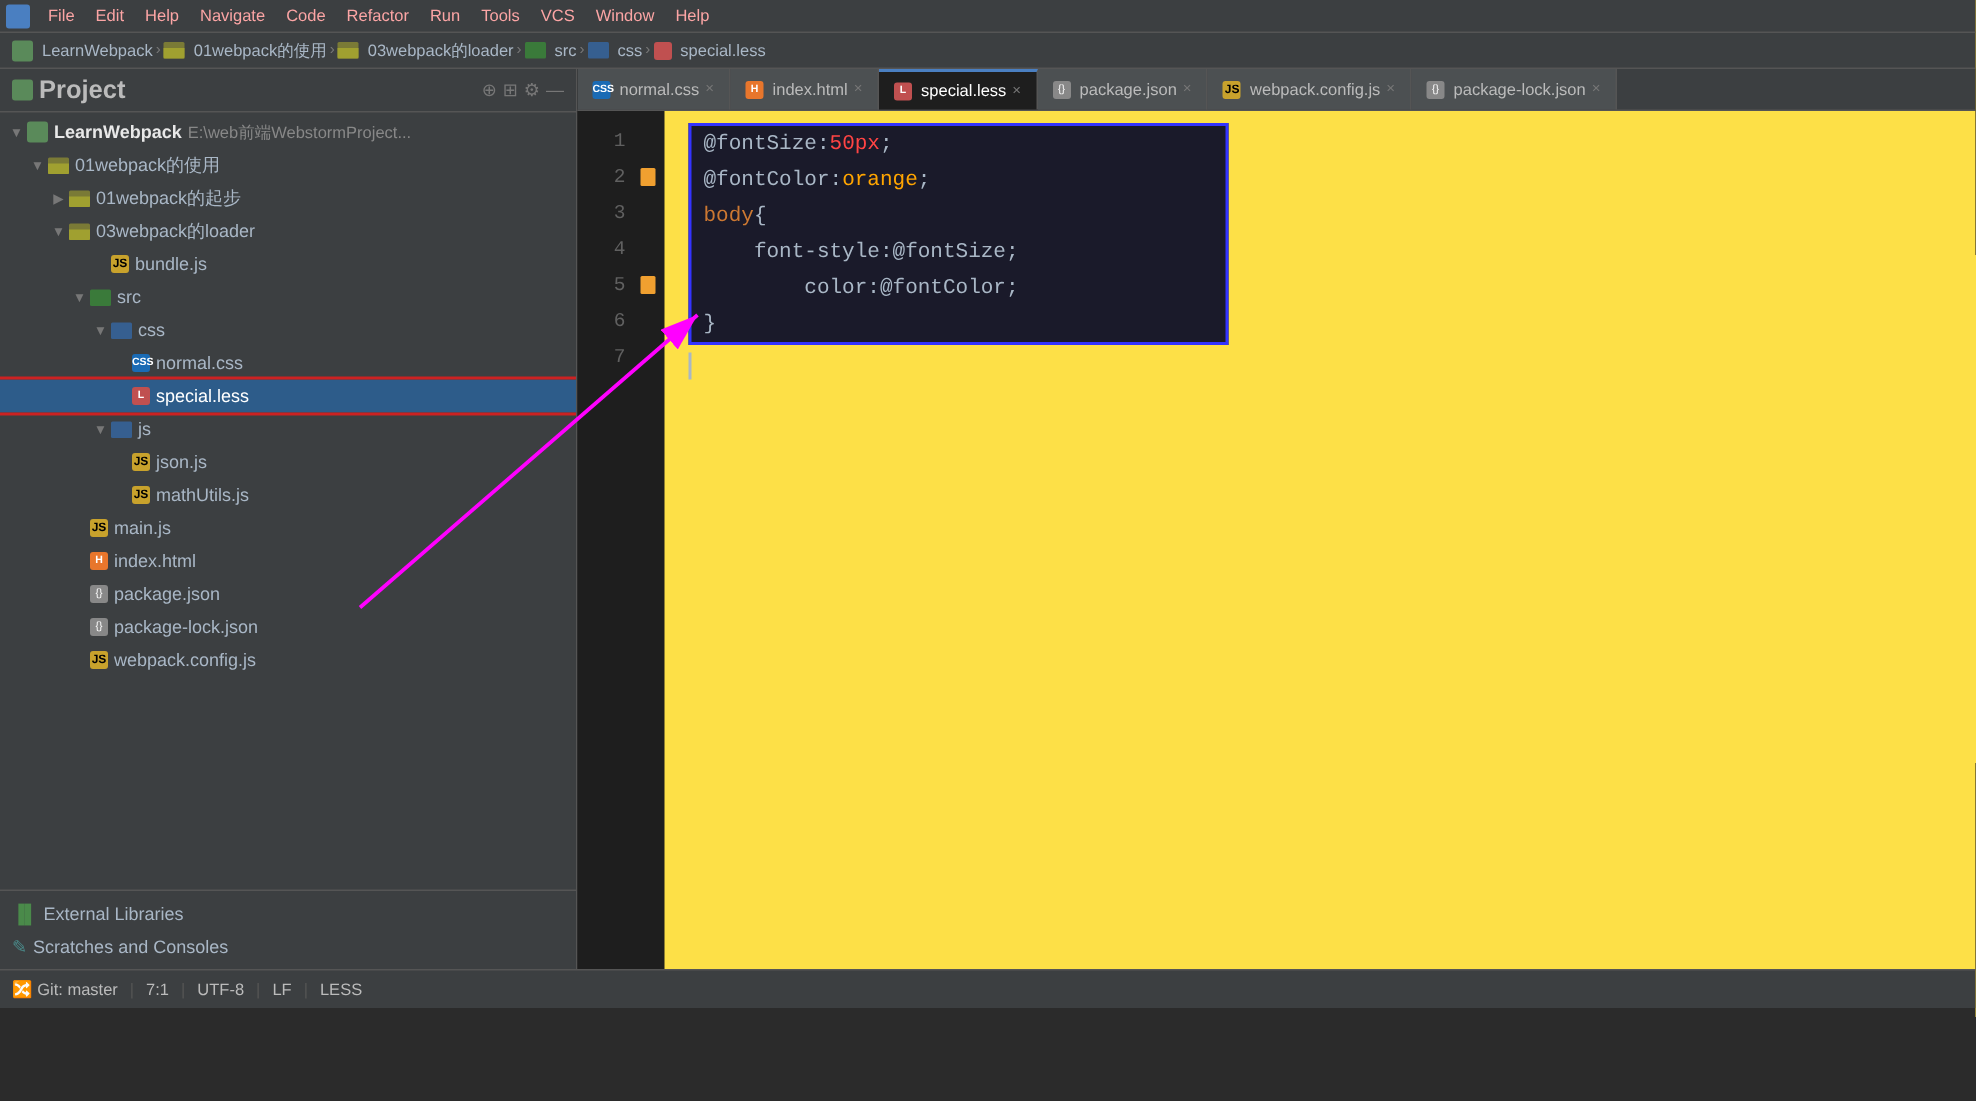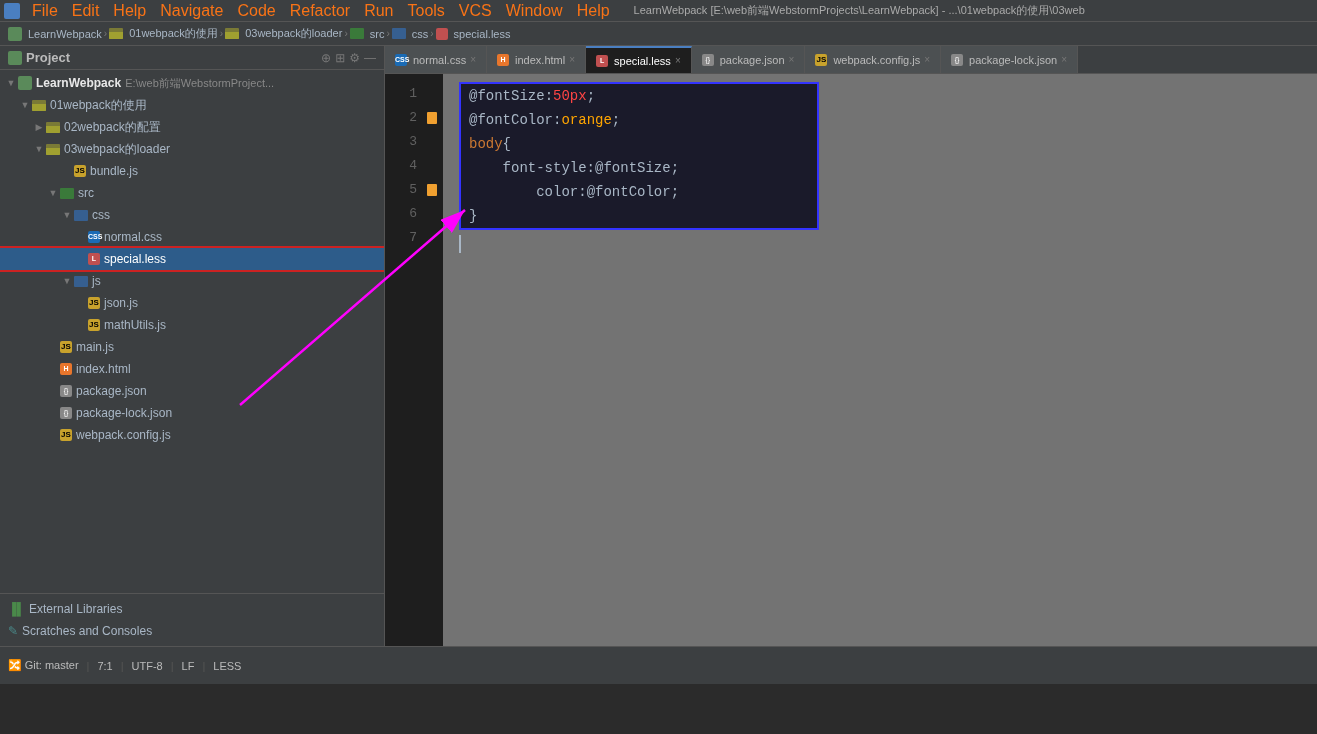--- a/index.html
+++ b/index.html
@@ -4,21 +4,21 @@
   <style>
     * { margin: 0; padding: 0; box-sizing: border-box; }
     body { font-family: 'Segoe UI', Arial, sans-serif; background: #2b2b2b; color: #a9b7c6; font-size: 12px; overflow: hidden; height: 734px; width: 1317px; }
 
     
     #menubar {
       display: flex; align-items: center; background: #3c3f41; height: 22px;
       padding: 0 4px; gap: 2px; border-bottom: 1px solid #555;
     }
     .menu-item {
-      padding: 2px 6px; cursor: pointer; color: #f97316; font-size: 16px;
+      padding: 2px 6px; cursor: pointer; color: #fca5a5; font-size: 11px;
     }
     .menu-title { color: #bbbbbb; font-size: 12px; font-weight: bold; margin-left: 8px; }
 
     
     #breadcrumb {
       background: #3c3f41; height: 24px; display: flex; align-items: center;
       padding: 0 8px; gap: 2px; border-bottom: 1px solid #555;
     }
     .breadcrumb-item { color: #a9b7c6; font-size: 11px; display: flex; align-items: center; gap: 2px; cursor: pointer; }
     .breadcrumb-sep { color: #777; font-size: 10px; }
@@ -29,21 +29,21 @@
     
     #sidebar {
       width: 385px; min-width: 385px; background: #3c3f41;
       border-right: 1px solid #555; display: flex; flex-direction: column;
       overflow: hidden;
     }
     #sidebar-header {
       display: flex; align-items: center; padding: 4px 8px;
       background: #3c3f41; border-bottom: 1px solid #555; gap: 4px;
     }
-    .sidebar-title { font-size: 13px; color: #bbbbbb; font-weight: bold; flex: 1; }
+    .sidebar-title { font-size: 17px; color: #bbbbbb; font-weight: bold; flex: 1; }
     .sidebar-icons { display: flex; gap: 4px; }
     .sidebar-icon { color: #777; cursor: pointer; font-size: 12px; }
     #sidebar-tree { flex: 1; overflow-y: auto; overflow-x: hidden; padding: 2px 0; }
 
     .tree-item {
       display: flex; align-items: center; padding: 2px 0; cursor: pointer;
       white-space: nowrap; height: 22px;
     }
     .tree-indent { display: inline-block; }
     .tree-arrow { width: 14px; color: #777; font-size: 9px; text-align: center; }
@@ -86,34 +86,34 @@
     #editor-content { flex: 1; display: flex; overflow: hidden; }
     #line-numbers {
       width: 40px; background: #1e1e1e; padding: 8px 0;
       text-align: right; color: #606060; font-size: 13px;
       font-family: 'Courier New', monospace; line-height: 24px;
       padding-right: 8px; user-select: none;
     }
     #code-area {
       flex: 1; padding: 8px 16px; font-family: 'Courier New', monospace;
       font-size: 14px; line-height: 24px; color: #a9b7c6;
-      background: #737373; overflow: auto;
+      background: #fde047; overflow: auto;
     }
     .code-line { display: flex; align-items: center; height: 24px; }
     .kw-var { color: #cc7832; }
     .kw-val-red { color: #ff4444; }
     .kw-val-orange { color: #ffa500; }
     .kw-at { color: #a9b7c6; }
     .bookmark { width: 12px; height: 12px; background: #f0a030; display: inline-block; margin-right: 4px; border-radius: 1px; }
     .cursor-line { width: 2px; height: 18px; background: #a9b7c6; display: inline-block; }
 
     
     #statusbar {
       display: flex; align-items: center; background: #3c3f41;
-      border-top: 1px solid #555; height: 38px; padding: 0 8px; gap: 8px;
+      border-top: 1px solid #555; height: 26px; padding: 0 8px; gap: 8px;
     }
     .status-item { font-size: 11px; color: #bbbbbb; }
 
     
     .selected-file-box {
       outline: 2px solid #cc2222;
       background: #2d5c8a !important;
     }
 
     
@@ -139,21 +139,20 @@
     <span class="menu-item">Edit</span>
     <span class="menu-item">Help</span>
     <span class="menu-item">Navigate</span>
     <span class="menu-item">Code</span>
     <span class="menu-item">Refactor</span>
     <span class="menu-item">Run</span>
     <span class="menu-item">Tools</span>
     <span class="menu-item">VCS</span>
     <span class="menu-item">Window</span>
     <span class="menu-item">Help</span>
-    <span class="menu-title" style="font-size:11px;color:#aaa;font-weight:normal;margin-left:16px;">LearnWebpack [E:\web前端WebstormProjects\LearnWebpack] - ...\01webpack的使用\03web</span>
   </div>
 
   <div id="breadcrumb">
     <span class="breadcrumb-item">
       <span class="icon-project"></span>
       <span>LearnWebpack</span>
     </span>
     <span class="breadcrumb-sep">›</span>
     <span class="breadcrumb-item">
       <span class="icon-folder"></span>
@@ -204,27 +203,27 @@
           <span class="tree-label muted">E:\web前端WebstormProject...</span>
         </div>
 
         <div class="tree-item">
           <span class="tree-indent" style="width:18px;"></span>
           <span class="tree-arrow open"></span>
           <span class="icon-folder"></span>
           <span class="tree-label">01webpack的使用</span>
         </div>
 
-
         <div class="tree-item">
           <span class="tree-indent" style="width:32px;"></span>
           <span class="tree-arrow closed"></span>
           <span class="icon-folder"></span>
-          <span class="tree-label">02webpack的配置</span>
-        </div>
+          <span class="tree-label">01webpack的起步</span>
+        </div>
+
 
         <div class="tree-item">
           <span class="tree-indent" style="width:32px;"></span>
           <span class="tree-arrow open"></span>
           <span class="icon-folder"></span>
           <span class="tree-label">03webpack的loader</span>
         </div>
 
 
         <div class="tree-item">

